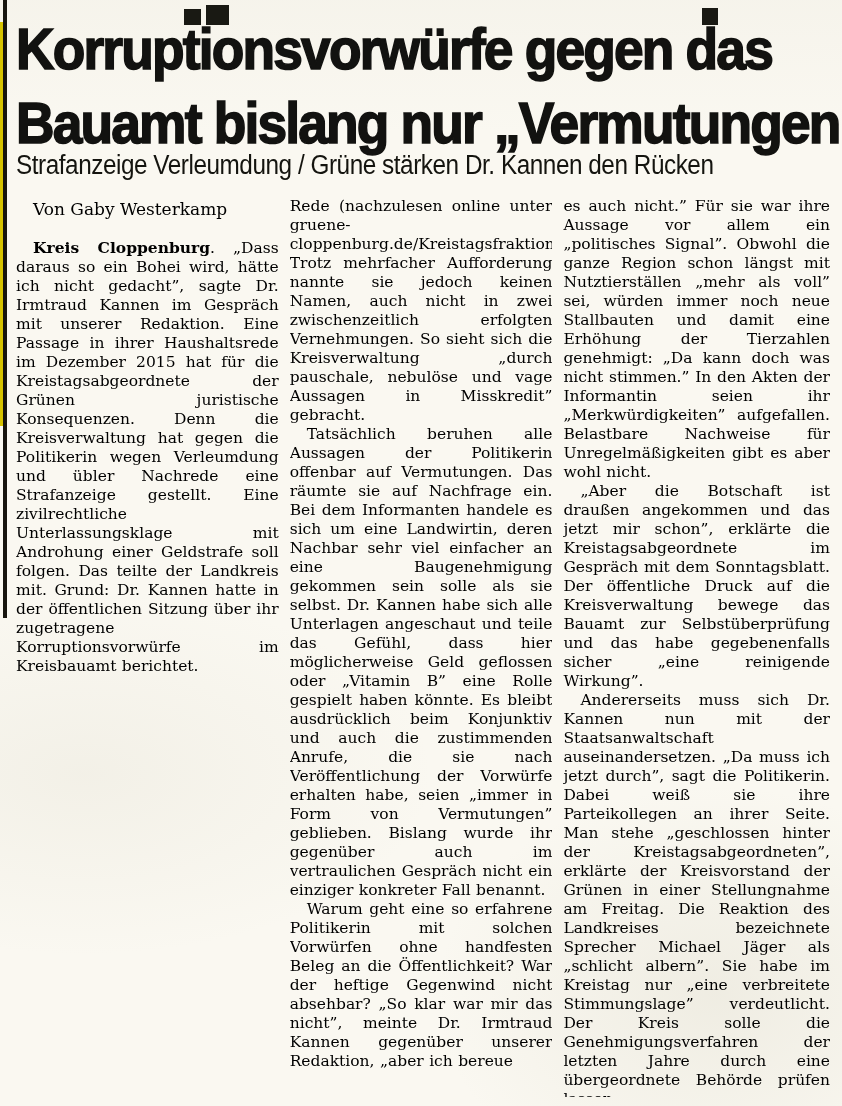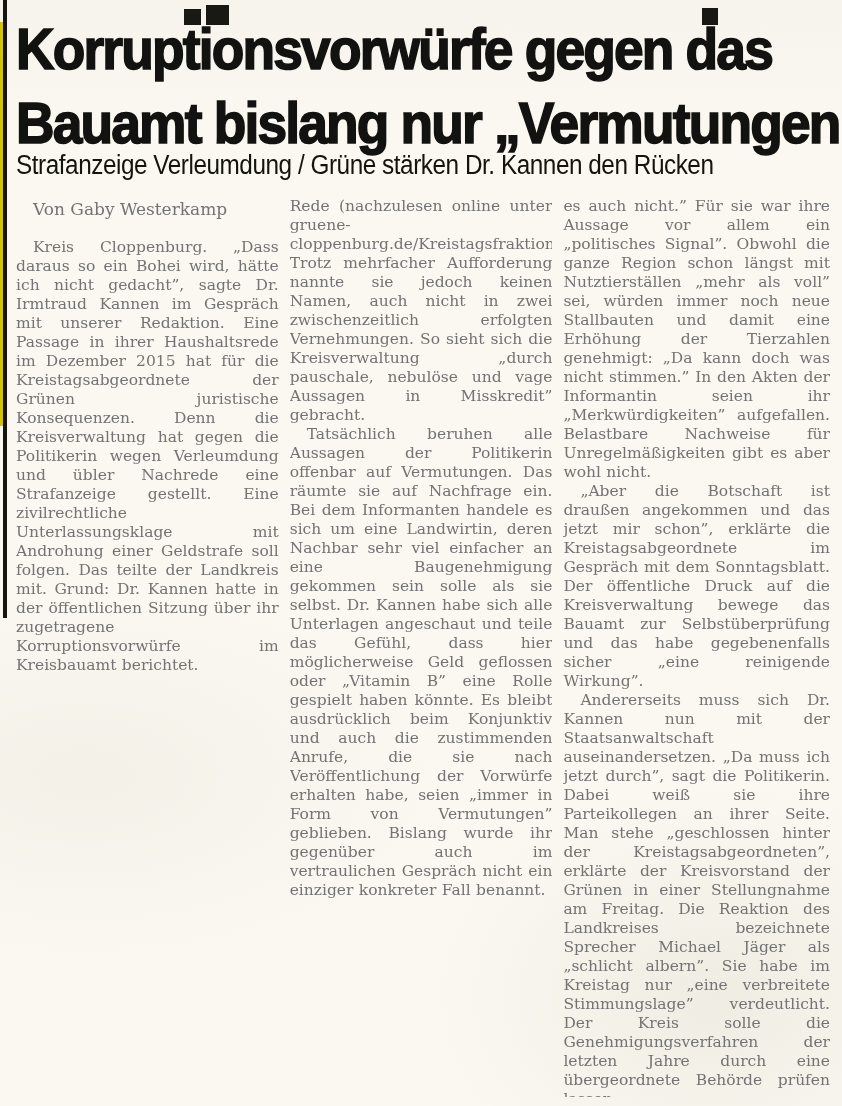--- a/index.html
+++ b/index.html
@@ -54,21 +54,21 @@
   }
 
   .columns {
     position: absolute; left: 16px; top: 197px;
     width: 814px; height: 900px;
     display: flex;
   }
   .col {
     height: 900px;
     overflow: hidden;
-    color: #737373;
+    color: #000000;
   }
   .col-1 { width: 266px; margin-right: 11px; }
   .col-2 { width: 266px; margin-right: 11px; }
   .col-3 { width: 270px; }
 
   .byline {
     font-size: 17px;
     line-height: 19px;
     margin: 3px 0 19px 0;
     padding-left: 17px;
@@ -76,21 +76,21 @@
   .para {
     margin: 0;
     font-size: 15.5px;
     line-height: 19px;
     text-align: justify;
     hyphens: auto;
     -webkit-hyphens: auto;
     word-spacing: 0.5px;
   }
   .para.indent { text-indent: 17px; }
-  .lead { font-weight: normal; }
+  .lead { font-weight: bold; }
 </style>
 </head>
 <body>
 
 <div class="paper-texture"></div>
 
 <div class="edge-bar-black" style="background:#17150e;"></div>
 <div class="edge-bar-yellow" style="background:#d6c300;"></div>
 <div class="print-mark" style="left:184px; top:9px; width:17px; height:16px; background:#191913;"></div>
 <div class="print-mark" style="left:206px; top:5px; width:23px; height:20px; background:#191913;"></div>
@@ -105,20 +105,21 @@
 <div class="columns">
 
   <div class="col col-1" lang="de">
     <p class="byline">Von Gaby Westerkamp</p>
     <p class="para indent"><span class="lead">Kreis Cloppenburg</span><span>. „Dass daraus so ein Bohei wird, hätte ich nicht gedacht”, sagte Dr. Irmtraud Kannen im Gespräch mit unserer Redaktion. Eine Passage in ihrer Haushaltsrede im Dezember 2015 hat für die Kreistagsabgeordnete der Grünen juristische Konsequenzen. Denn die Kreisverwaltung hat gegen die Politikerin wegen Verleumdung und übler Nachrede eine Strafanzeige gestellt. Eine zivilrechtliche Unterlassungsklage mit Androhung einer Geldstrafe soll folgen. Das teilte der Landkreis mit. Grund: Dr. Kannen hatte in der öffentlichen Sitzung über ihr zugetragene Korruptionsvorwürfe im Kreisbauamt berichtet.</span></p>
   </div>
 
   <div class="col col-2" lang="de">
     <p class="para">Rede (nachzulesen online unter gruene-cloppenburg.de/Kreistagsfraktion). Trotz mehrfacher Aufforderung nannte sie jedoch keinen Namen, auch nicht in zwei zwischenzeitlich erfolgten Vernehmungen. So sieht sich die Kreisverwaltung „durch pauschale, nebulöse und vage Aussagen in Misskredit” gebracht.</p>
     <p class="para indent">Tatsächlich beruhen alle Aussagen der Politikerin offenbar auf Vermutungen. Das räumte sie auf Nachfrage ein. Bei dem Informanten handele es sich um eine Landwirtin, deren Nachbar sehr viel einfacher an eine Baugenehmigung gekommen sein solle als sie selbst. Dr. Kannen habe sich alle Unterlagen angeschaut und teile das Gefühl, dass hier möglicherweise Geld geflossen oder „Vitamin B” eine Rolle gespielt haben könnte. Es bleibt ausdrücklich beim Konjunktiv und auch die zustimmenden Anrufe, die sie nach Veröffentlichung der Vorwürfe erhalten habe, seien „immer in Form von Vermutungen” geblieben. Bislang wurde ihr gegenüber auch im vertraulichen Gespräch nicht ein einziger konkreter Fall benannt.</p>
+    <p class="para indent">Warum geht eine so erfahrene Politikerin mit solchen Vorwürfen ohne handfesten Beleg an die Öffentlichkeit? War der heftige Gegenwind nicht absehbar? „So klar war mir das nicht”, meinte Dr. Irmtraud Kannen gegenüber unserer Redaktion, „aber ich bereue</p>
   </div>
 
   <div class="col col-3" lang="de">
     <p class="para">es auch nicht.” Für sie war ihre Aussage vor allem ein „politisches Signal”. Obwohl die ganze Region schon längst mit Nutztierställen „mehr als voll” sei, würden immer noch neue Stallbauten und damit eine Erhöhung der Tierzahlen genehmigt: „Da kann doch was nicht stimmen.” In den Akten der Informantin seien ihr „Merkwürdigkeiten” aufgefallen. Belastbare Nachweise für Unregelmäßigkeiten gibt es aber wohl nicht.</p>
     <p class="para indent">„Aber die Botschaft ist draußen angekommen und das jetzt mir schon”, erklärte die Kreistagsabgeordnete im Gespräch mit dem Sonntagsblatt. Der öffentliche Druck auf die Kreisverwaltung bewege das Bauamt zur Selbstüberprüfung und das habe gegebenenfalls sicher „eine reinigende Wirkung”.</p>
     <p class="para indent">Andererseits muss sich Dr. Kannen nun mit der Staatsanwaltschaft auseinandersetzen. „Da muss ich jetzt durch”, sagt die Politikerin. Dabei weiß sie ihre Parteikollegen an ihrer Seite. Man stehe „geschlossen hinter der Kreistagsabgeordneten”, erklärte der Kreisvorstand der Grünen in einer Stellungnahme am Freitag. Die Reaktion des Landkreises bezeichnete Sprecher Michael Jäger als „schlicht albern”. Sie habe im Kreistag nur „eine verbreitete Stimmungslage” verdeutlicht. Der Kreis solle die Genehmigungsverfahren der letzten Jahre durch eine übergeordnete Behörde prüfen lassen.</p>
   </div>
 
 </div>
 

